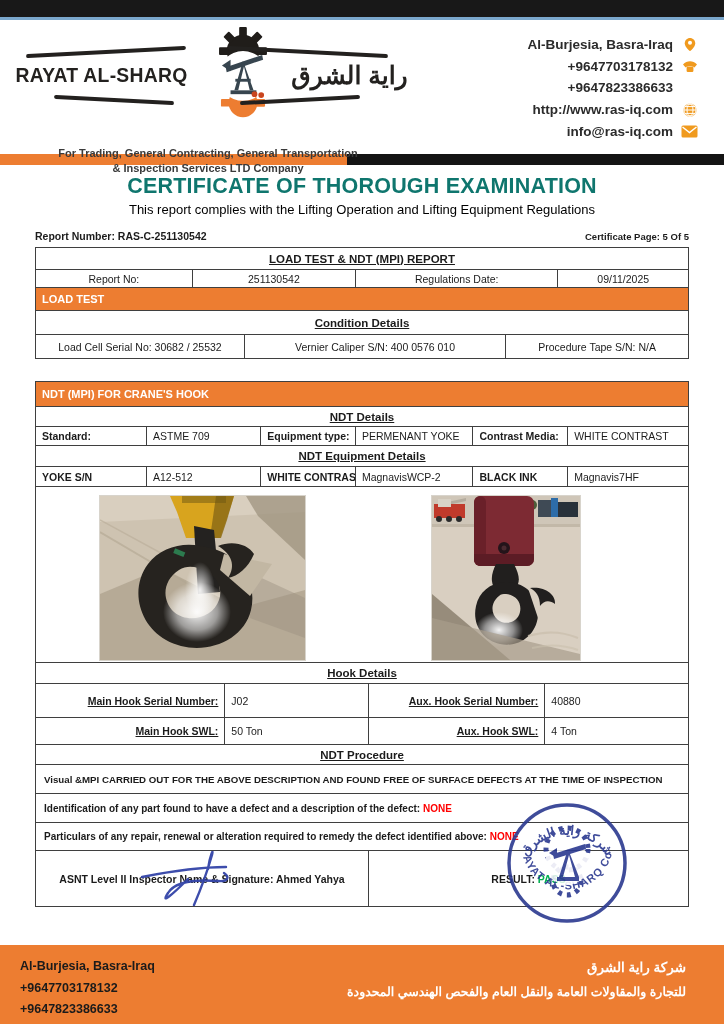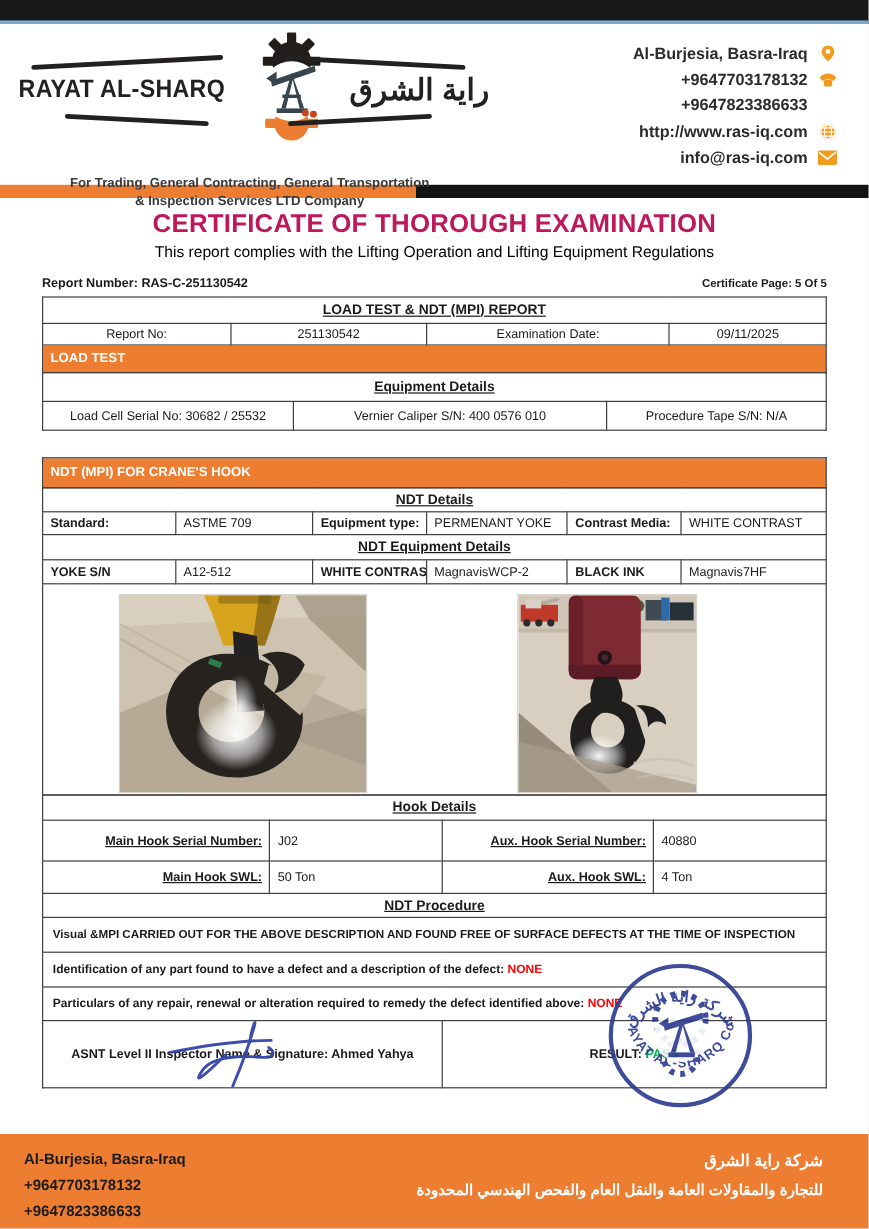--- a/index.html
+++ b/index.html
@@ -25,21 +25,21 @@
   .tagline { font-size:11px; font-weight:bold; color:#3a3a3a; text-align:center; line-height:1.35; margin-top:2px; }
 
   .contacts { display:flex; flex-direction:column; align-items:flex-end; justify-content:space-between; padding:8px 0 12px; }
   .contact-row { display:flex; align-items:center; gap:8px; height:22px; font-size:13.5px; font-weight:bold; color:#2b2b2b; white-space:nowrap; }
   .cicon { width:17px; height:17px; display:flex; align-items:center; justify-content:center; }
 
   
   .divider { height:11px; background:linear-gradient(90deg,#ED7D31 0,#ED7D31 347px,#141414 347px,#141414 100%); }
 
   
-  .title { margin-top:9px; text-align:center; font-size:21.5px; font-weight:bold; color:#be185d; letter-spacing:.2px; }
+  .title { margin-top:9px; text-align:center; font-size:21.5px; font-weight:bold; color:#0f766e; letter-spacing:.2px; }
   .subtitle { margin-top:3px; text-align:center; font-size:13px; color:#000000; }
 
   
   .meta { display:flex; justify-content:space-between; margin:13px 35px 5px; font-weight:bold; color:#1c1c1c; }
   .meta .l { font-size:10.5px; }
   .meta .r { font-size:9.5px; align-self:flex-end; }
 
   
   table { width:654px; margin:0 35px; border-collapse:collapse; table-layout:fixed; }
   table + table, .stack { margin-top:-1px; }
@@ -196,37 +196,37 @@
         <col style="width:31%">
         <col style="width:20%">
       </colgroup>
     <tbody>
         <tr>
           <td class="hdr" colspan="4">LOAD TEST &amp; NDT (MPI) REPORT</td>
         </tr>
     <tr style="height:18px">
       <td class="center">Report No:</td>
       <td class="center">251130542</td>
-      <td class="center">Examination Date:</td>
+      <td class="center">Regulations Date:</td>
       <td class="center">09/11/2025</td>
     </tr>
     <tr>
           <td class="banner" colspan="4">LOAD TEST</td>
         </tr>
   </tbody>
     </table>
   <table>
     <colgroup>
         <col style="width:32%">
         <col style="width:40%">
         <col style="width:28%">
       </colgroup>
     <tbody>
         <tr>
-          <td class="hdr" colspan="3" style="height:24px">Equipment Details</td>
+          <td class="hdr" colspan="3" style="height:24px">Condition Details</td>
         </tr>
     <tr style="height:24px">
       <td class="center">Load Cell Serial No: 30682 / 25532</td>
       <td class="center">Vernier Caliper S/N: 400 0576 010</td>
       <td class="center">Procedure Tape S/N: N/A</td>
     </tr>
   </tbody>
     </table>
 
   <div class="gap"></div>

